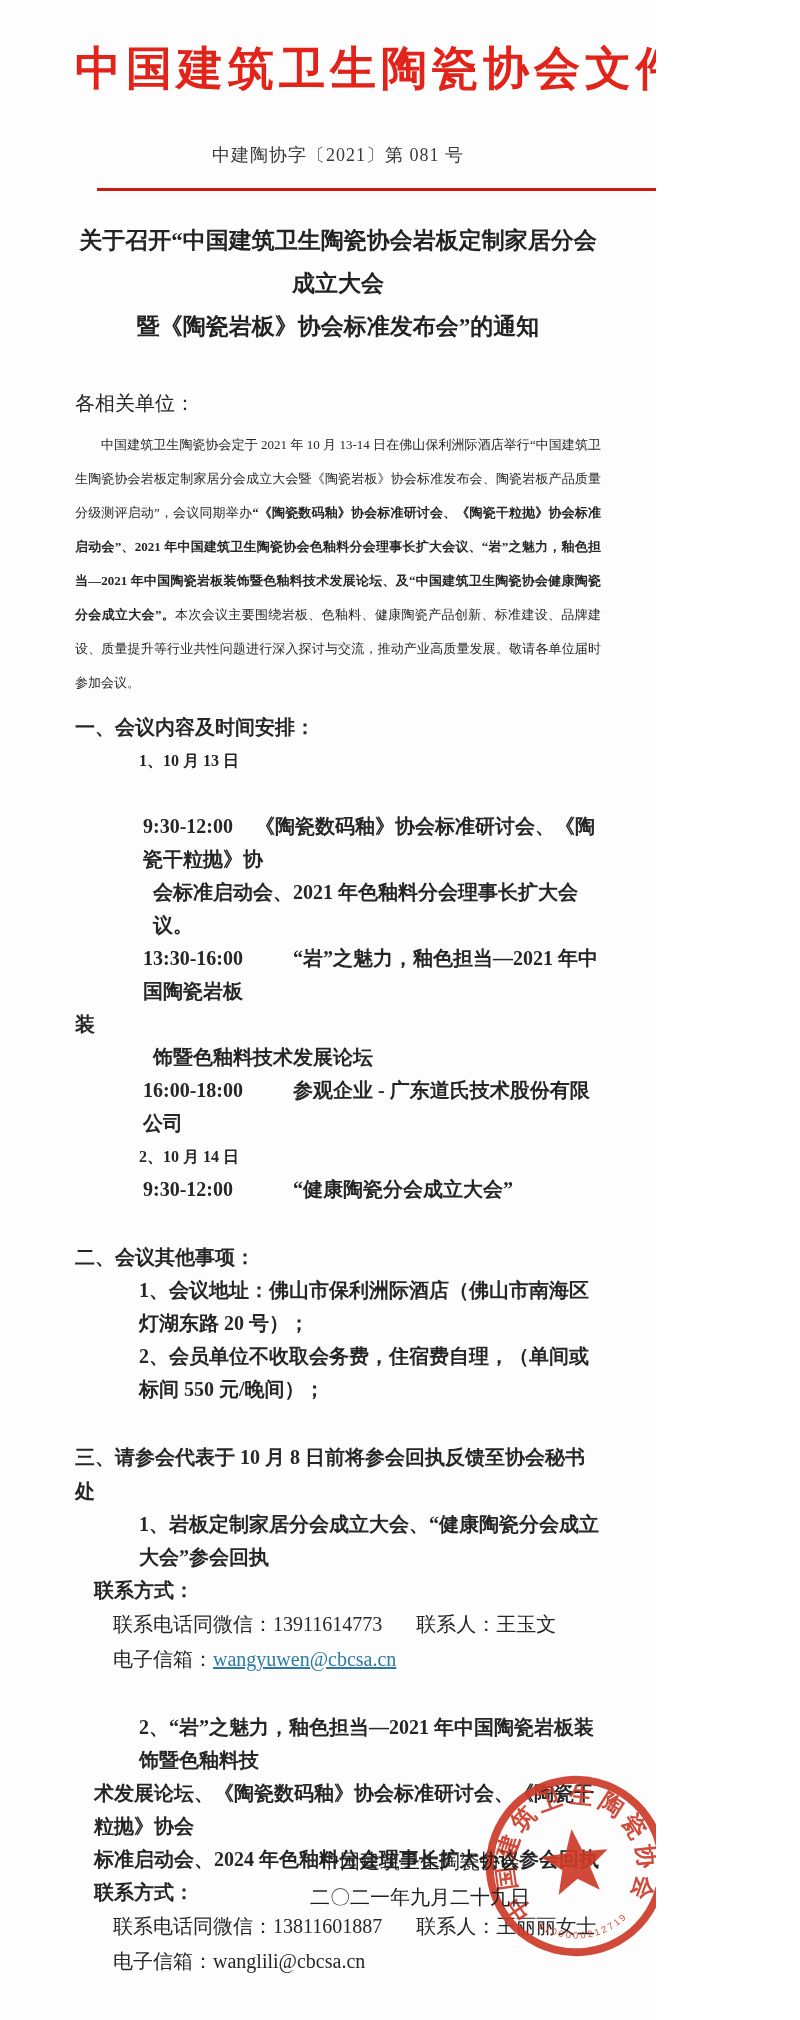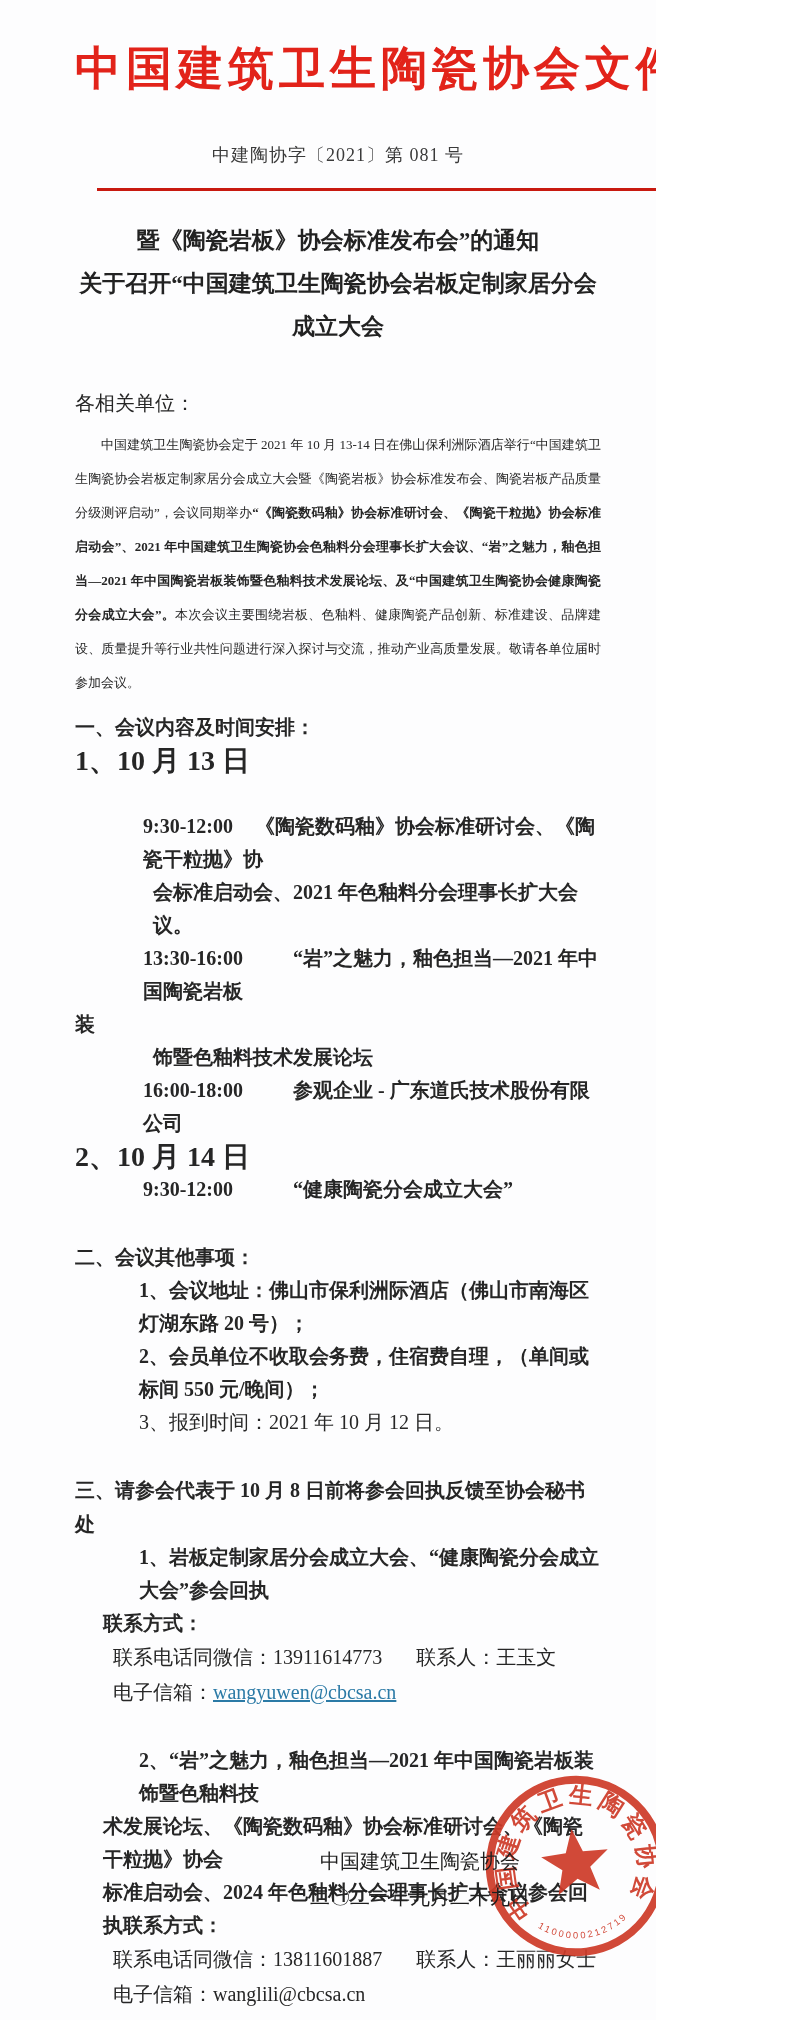--- a/index.html
+++ b/index.html
@@ -53,22 +53,23 @@
     text-indent:2em;
   }
   .intro .b{font-weight:bold;}
 
   .sec-head{
     font-size:20px;line-height:34px;
     font-weight:bold;
     margin-top:10px;
   }
   .day-label{
-    font-size:28px;line-height:33px;
-    font-weight:bold;
+    font-size:16px;line-height:33px;
+    font-weight:bold;
+    margin-left:64px;
   }
   .sched-item{
     font-size:20px;line-height:33px;
     font-weight:bold;
     margin-left:68px;
   }
   .sched-item .time{display:inline-block;min-width:112px;}
   .sched-item .time.wide{min-width:150px;}
   .sched-cont{
     font-size:20px;line-height:33px;
@@ -88,21 +89,21 @@
   }
   .sec2-item.b{font-weight:bold;}
   .g-title{
     font-size:20px;line-height:33px;
     font-weight:bold;
     margin-left:64px;
   }
   .g-cont{
     font-size:20px;line-height:33px;
     font-weight:bold;
-    margin-left:28px;
+    margin-left:19px;
   }
   .contact-line{
     font-size:20px;line-height:35px;
     margin-left:38px;
   }
   .contact-line .sp{display:inline-block;width:34px;}
   a.email-link{
     color:#2b7aa6;
     text-decoration:underline;
     font-family:"Liberation Serif","DejaVu Serif",serif;
@@ -132,22 +133,22 @@
 <div class="page">
   <div class="content">
 
     <div class="org-title">中国建筑卫生陶瓷协会文件</div>
 
     <div class="doc-no">中建陶协字〔2021〕第 081 号</div>
 
     <div class="red-line"></div>
 
     <div class="notice-title">
+      <div>关于召开“中国建筑卫生陶瓷协会岩板定制家居分会成立大会</div>
       <div>暨《陶瓷岩板》协会标准发布会”的通知</div>
-      <div>关于召开“中国建筑卫生陶瓷协会岩板定制家居分会成立大会</div>
     </div>
 
     <div class="salutation">各相关单位：</div>
 
     <p class="intro"><span>中国建筑卫生陶瓷协会定于 2021 年 10 月 13-14 日在佛山保利洲际酒店举行“中国建筑卫生陶瓷协会岩板定制家居分会成立大会暨《陶瓷岩板》协会标准发布会、陶瓷岩板产品质量分级测评启动”，会议同期举办</span><span class="b">“《陶瓷数码釉》协会标准研讨会、《陶瓷干粒抛》协会标准启动会”、2021 年中国建筑卫生陶瓷协会色釉料分会理事长扩大会议、“岩”之魅力，釉色担当—2021 年中国陶瓷岩板装饰暨色釉料技术发展论坛、及“中国建筑卫生陶瓷协会健康陶瓷分会成立大会”。</span><span>本次会议主要围绕岩板、色釉料、健康陶瓷产品创新、标准建设、品牌建设、质量提升等行业共性问题进行深入探讨与交流，推动产业高质量发展。敬请各单位届时参加会议。</span></p>
 
     <div class="sec-head">一、会议内容及时间安排：</div>
 
     <div class="day-label">1、10 月 13 日</div>
 
@@ -169,21 +170,20 @@
 
     <div class="day-label">2、10 月 14 日</div>
 
     <div class="sched-item">
       <span class="time wide">9:30-12:00</span><span>“健康陶瓷分会成立大会”</span>
     </div>
 
     <div class="sec-head gap34">二、会议其他事项：</div>
     <div class="sec2-item b">1、会议地址：佛山市保利洲际酒店（佛山市南海区灯湖东路 20 号）；</div>
     <div class="sec2-item b">2、会员单位不收取会务费，住宿费自理，（单间或标间 550 元/晚间）；</div>
-    <div class="sec2-item">3、报到时间：2021 年 10 月 12 日。</div>
 
     <div class="sec-head gap34">三、请参会代表于 10 月 8 日前将参会回执反馈至协会秘书处</div>
 
     <div class="g-title">1、岩板定制家居分会成立大会、“健康陶瓷分会成立大会”参会回执</div>
     <div class="g-cont">联系方式：</div>
     <div class="contact-line">
       <span>联系电话同微信：</span><span>13911614773</span><span class="sp"></span><span>联系人：</span><span>王玉文</span>
     </div>
     <div class="contact-line">
       <span>电子信箱：</span><a class="email-link" href="#">wangyuwen@cbcsa.cn</a>

